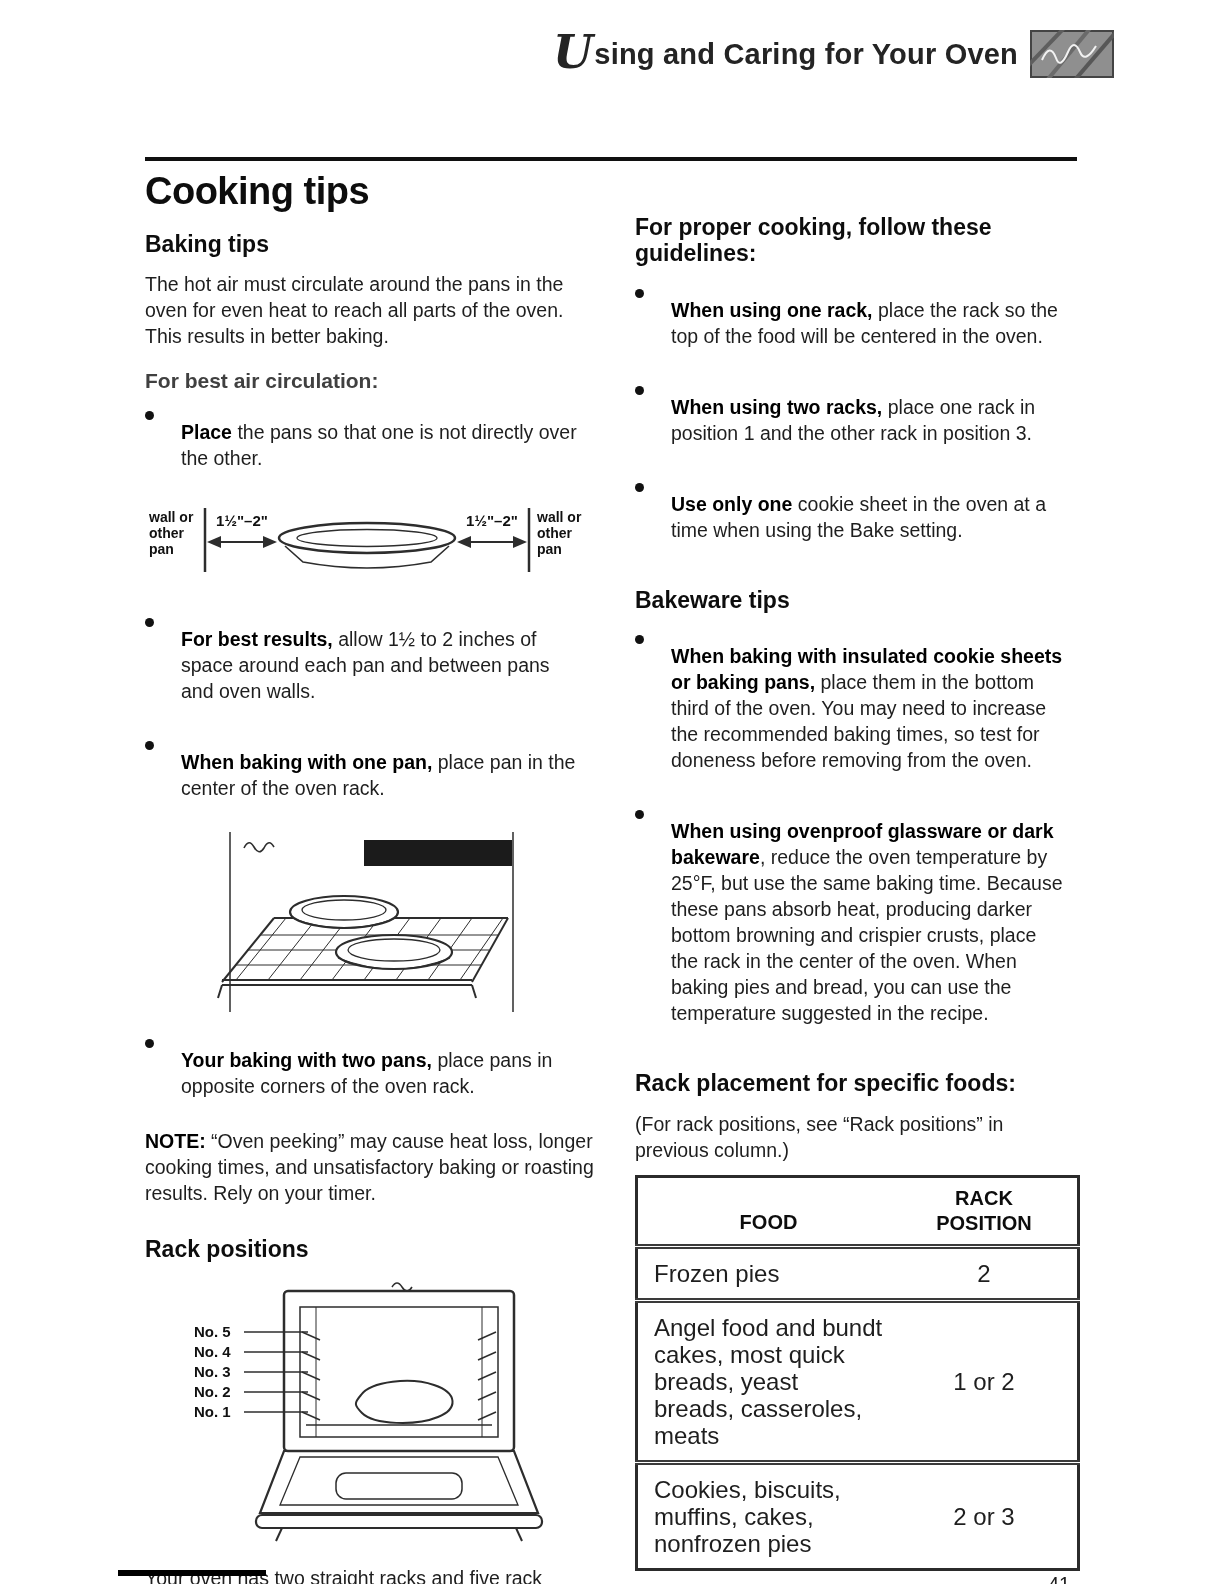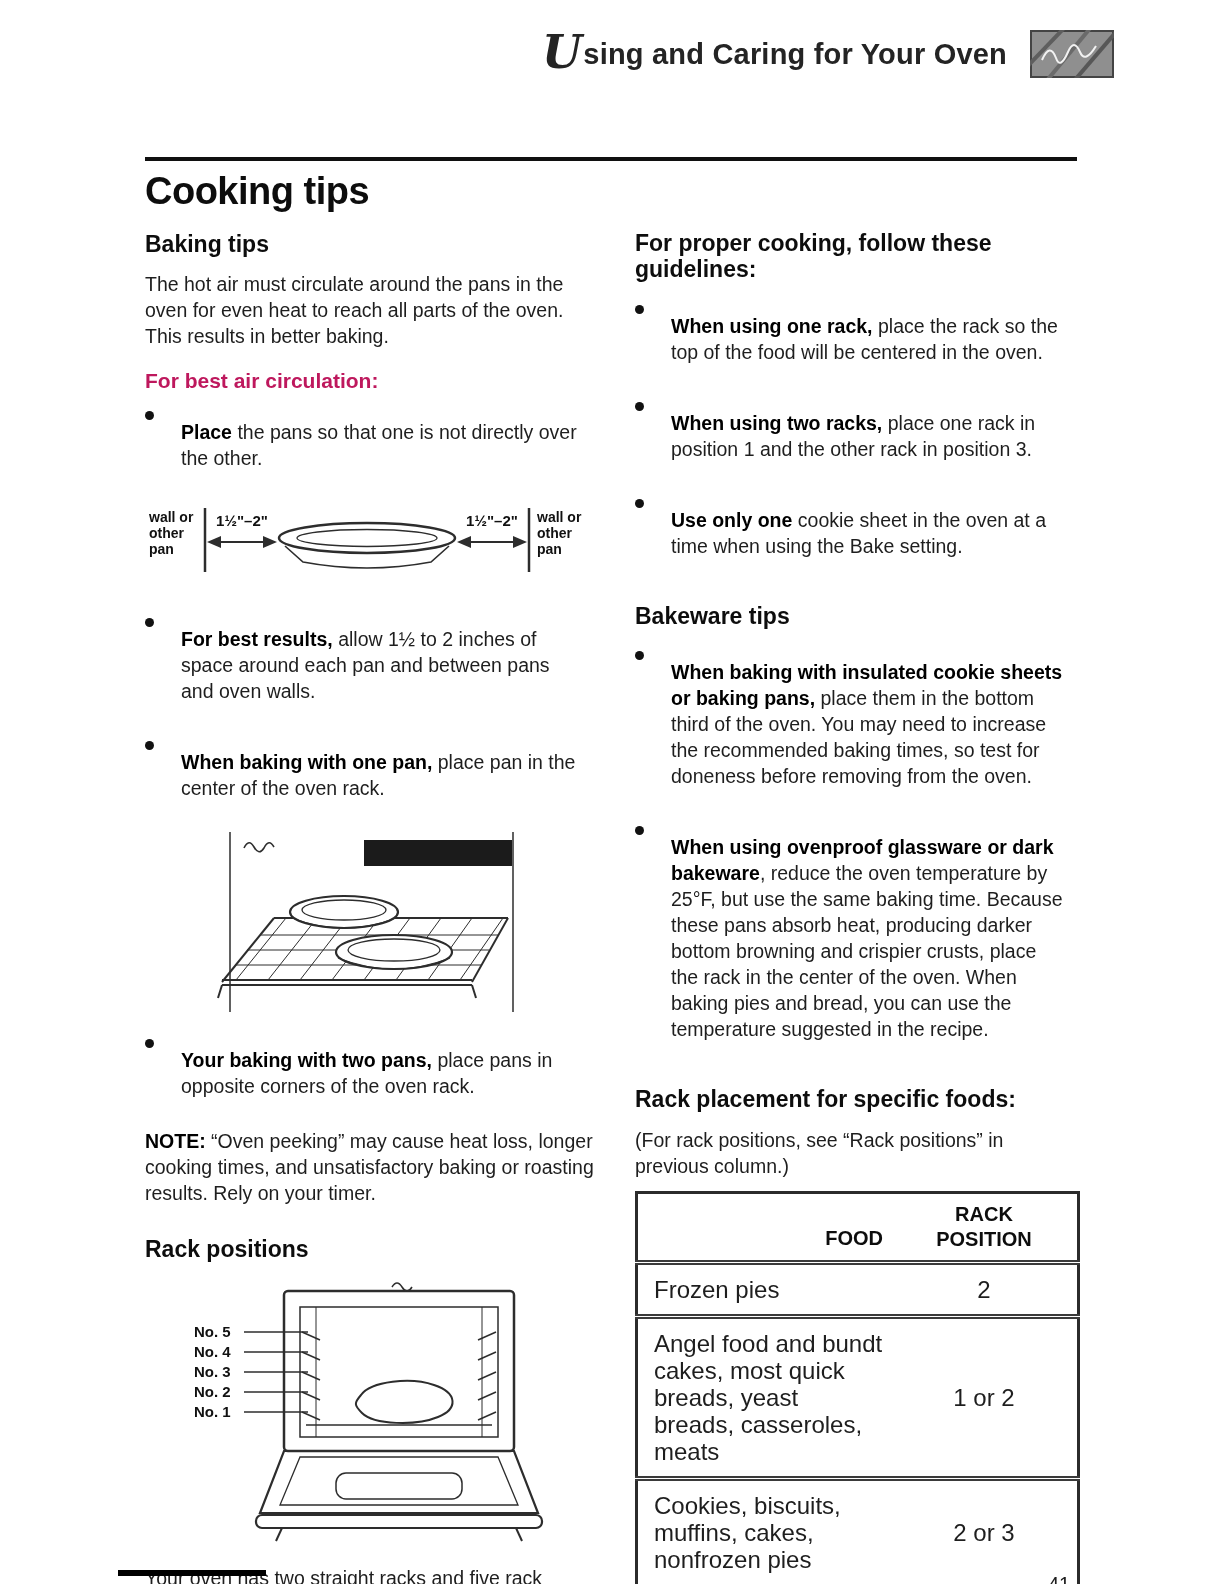--- a/index.html
+++ b/index.html
@@ -1,46 +1,46 @@
 <!DOCTYPE html>
 <html><head>
 <meta charset="utf-8">
 <style>
   html,body{margin:0;padding:0;}
   body{
     width:1224px;height:1584px;position:relative;background:#ffffff;
     font-family:"Liberation Sans", sans-serif;color:#1e1e1e;overflow:hidden;
   }
   
-  .page-header{position:absolute;top:30px;right:110px;display:flex;align-items:center;gap:23px;}
+  .page-header{position:absolute;top:30px;right:110px;display:flex;align-items:center;gap:12px;}
   .header-title{font-size:29px;font-weight:bold;color:#242424;letter-spacing:.2px;white-space:nowrap;}
   .header-initial{font-family:"DejaVu Serif", serif;font-style:italic;font-size:46px;line-height:0;vertical-align:-4px;padding-right:1px;}
   .emblem{width:84px;height:48px;display:block;}
   
   .top-rule{position:absolute;top:157px;left:145px;width:932px;height:4px;background:#101010;}
   
   .columns{position:absolute;top:168px;left:145px;width:935px;display:flex;gap:38px;}
   .col-left{width:452px;}
   .col-right{width:445px;padding-top:46px;box-sizing:border-box;}
   h1.main-title{font-size:38px;font-weight:bold;color:#0d0d0d;margin:2px 0 8px;letter-spacing:-0.5px;}
   h2.sub{font-size:23px;font-weight:bold;color:#0d0d0d;margin:18px 0 14px;line-height:1.15;}
-  h3.minor{font-size:21px;font-weight:bold;color:#be185d;margin:20px 0 10px;}
+  h3.minor{font-size:21px;font-weight:bold;color:#404040;margin:20px 0 10px;}
   p.body{font-size:19.5px;line-height:26px;margin:0 0 12px;}
   strong{color:#000;}
   .bullet{display:flex;gap:11px;margin:0 0 13px;}
   .bullet .dot{flex:0 0 auto;width:9px;height:9px;border-radius:50%;background:#111;margin-top:8px;}
   .bullet p{font-size:19.5px;line-height:26px;margin:16px;}
   figure{margin:6px 0 12px;text-align:center;}
   figure.pan-fig{margin:10px 0 14px 0;text-align:left;}
   svg text{font-family:"Liberation Sans", sans-serif;fill:#111;}
   .stroke{stroke:#2d2d2d;fill:none;}
   
   .rack-table{border-collapse:collapse;width:100%;margin-top:8px;border:3px solid #2b2b2b;}
   .rack-table th{font-size:20px;color:#0d0d0d;}
-  .rack-table th.food-h{text-align:right;vertical-align:bottom;padding:10px 8px 10px 16px;}
+  .rack-table th.food-h{text-align:center;vertical-align:bottom;padding:10px 8px 10px 16px;}
   .rack-table th.pos-h{text-align:center;vertical-align:middle;line-height:1.25;padding:8px 14px;width:158px;}
   .rack-table td{font-size:24px;line-height:27px;border-top:5px double #3a3a3a;}
   .rack-table td.food-c{padding:11px 8px 11px 16px;}
   .rack-table td.pos-c{text-align:center;vertical-align:middle;}
   
   .page-num{position:absolute;left:1048px;top:1573px;font-size:20px;color:#1e1e1e;}
   .scan-mark{position:absolute;left:118px;top:1570px;width:148px;height:6px;background:#000;}
 </style>
 </head>
 <body>
@@ -195,21 +195,21 @@
         <rect x="70" y="238" width="286" height="13" rx="6" class="stroke" stroke-width="2.2"></rect>
         <line x1="96" y1="251" x2="90" y2="264" class="stroke" stroke-width="2"></line>
         <line x1="330" y1="251" x2="336" y2="264" class="stroke" stroke-width="2"></line>
       </svg>
     </figure>
 
     <p class="body" style="margin-top:6px;">Your oven has two straight racks and five rack positions. Rack position 5 is the highest position, or farthest from the bottom of the oven. Rack position 1 is the lowest position, or closest to the bottom of the oven.</p>
   </section>
 
   <section class="col-right">
-    <h2 class="sub" style="margin-top:16px;">For proper cooking, follow these guidelines:</h2>
+    <h2 class="sub" style="margin-top:0;">For proper cooking, follow these guidelines:</h2>
 
     <div class="bullet">
       <span class="dot"></span>
       <p><strong>When using one rack,</strong><span> place the rack so the top of the food will be centered in the oven.</span></p>
     </div>
     <div class="bullet">
       <span class="dot"></span>
       <p><strong>When using two racks,</strong><span> place one rack in position 1 and the other rack in position 3.</span></p>
     </div>
     <div class="bullet">

